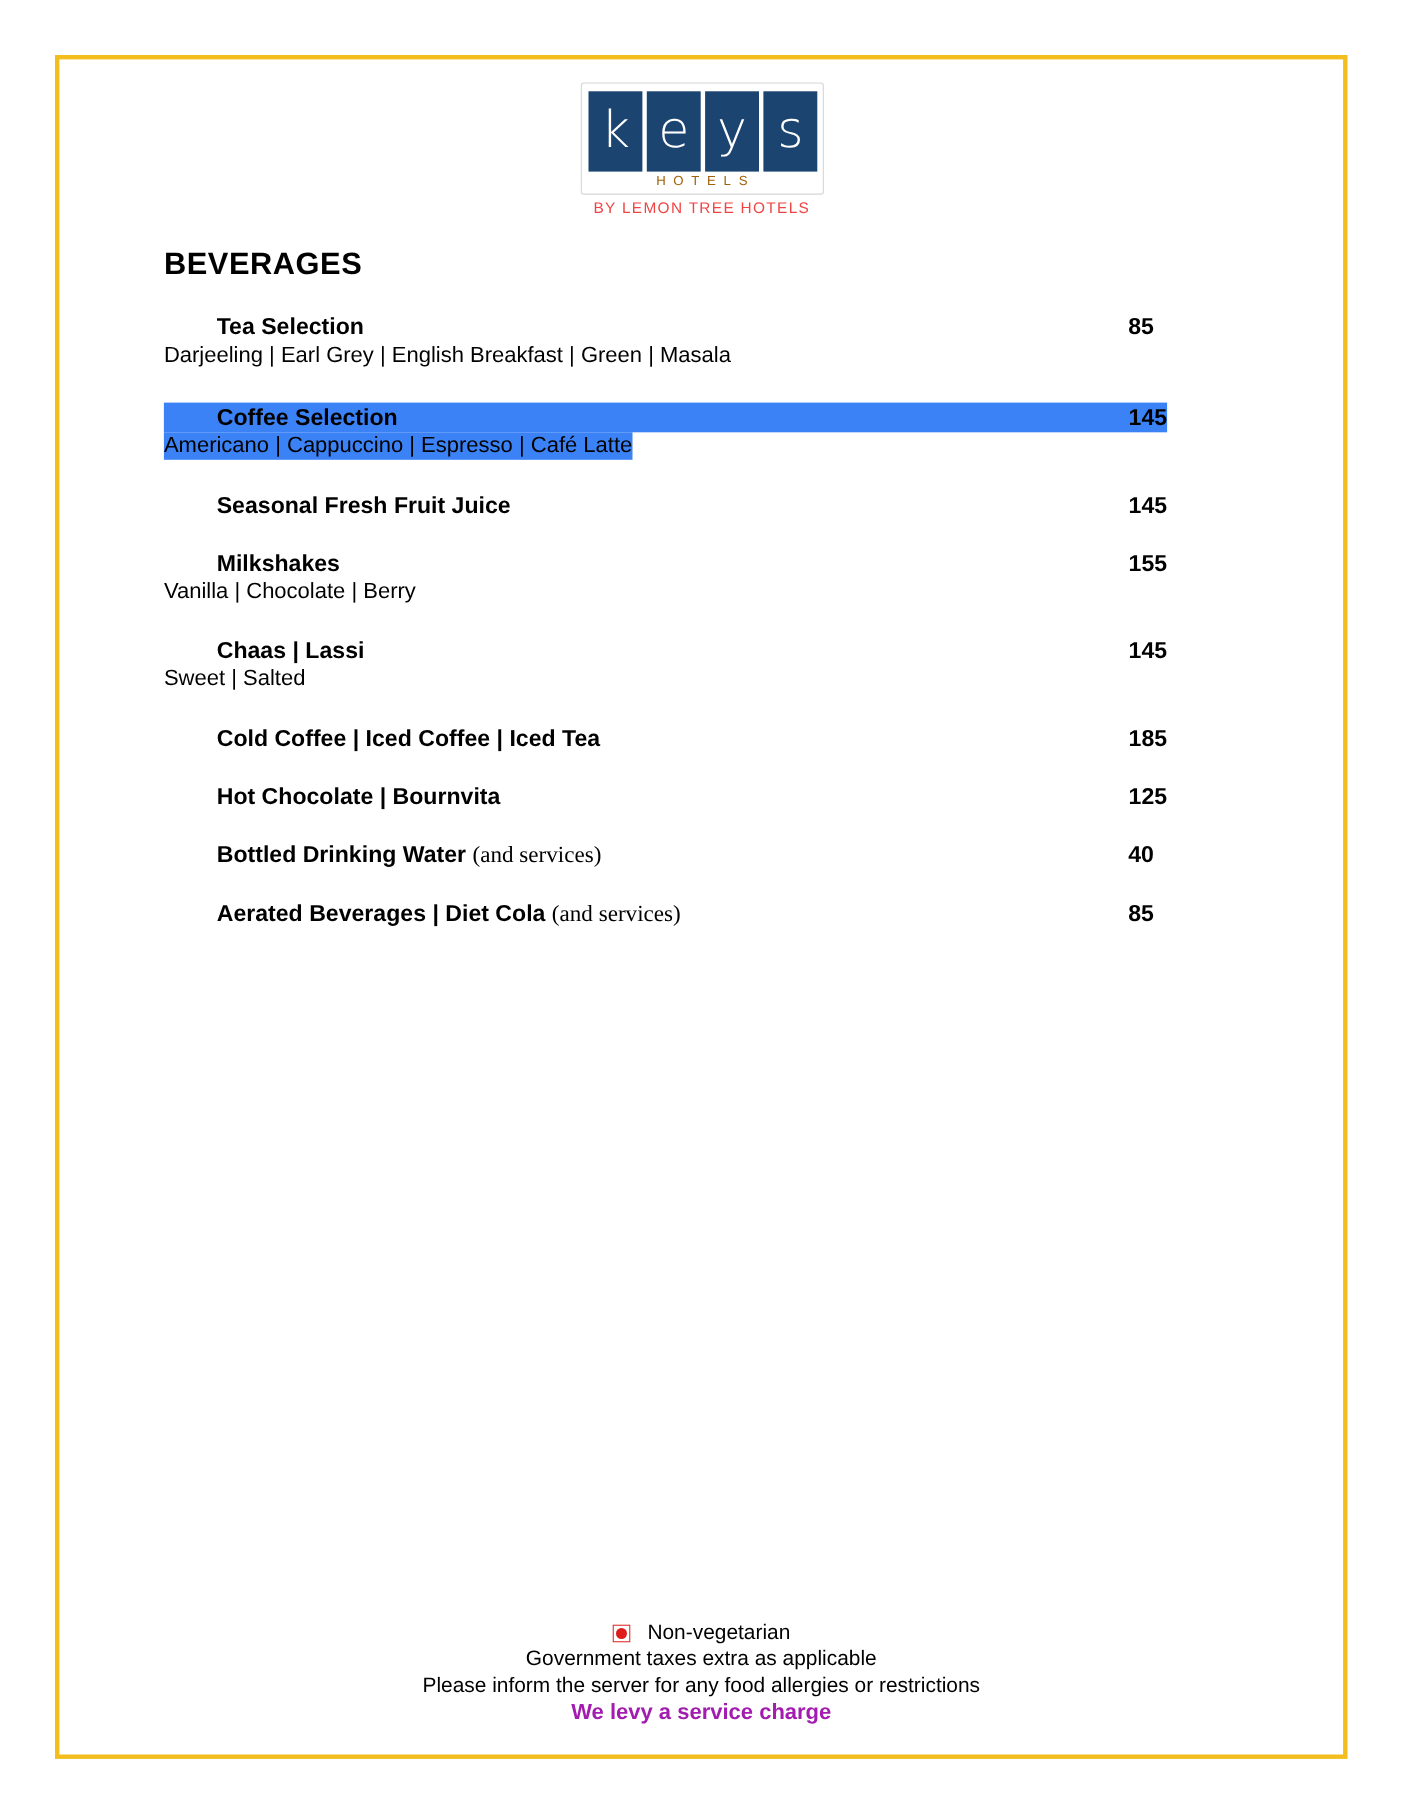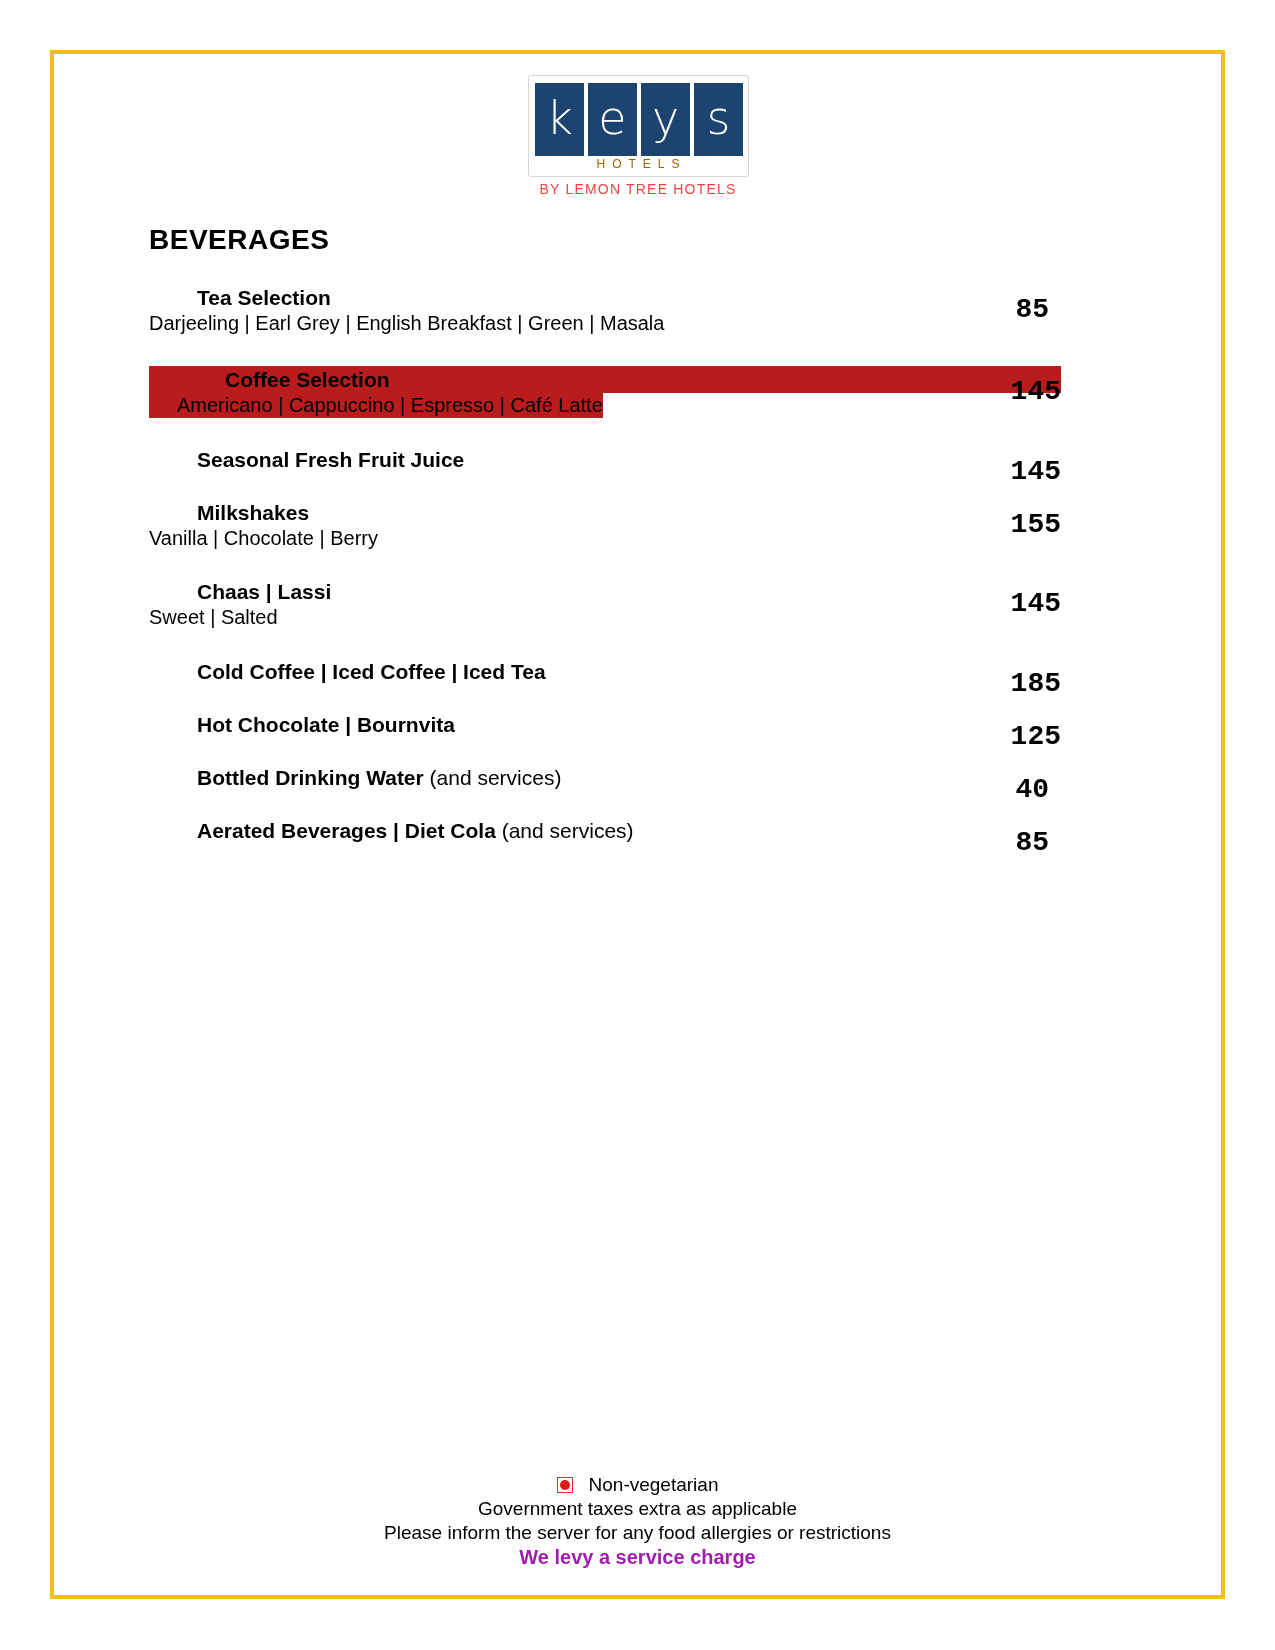--- a/index.html
+++ b/index.html
@@ -16,25 +16,25 @@
   .tile span { margin-top: -4px; }
   .logo-sub { position: absolute; left: 0; right: 0; top: 81px; text-align: center;
               font-size: 12px; letter-spacing: 7px; color: #a16207; padding-left: 6px; }
   .tagline { position: absolute; left: 520px; width: 236px; top: 181px; text-align: center;
              font-size: 14px; letter-spacing: 1.2px; color: #ef4444; }
   .title { position: absolute; left: 149px; top: 224px; font-size: 28px; font-weight: bold;
            letter-spacing: 0.5px; }
   .item { position: absolute; left: 149px; width: 912px; }
   .item-row { position: relative; height: 27px; }
   .item-name { font-size: 21px; font-weight: bold; line-height: 27px; white-space: nowrap; margin-left: 48px; }
-  .item-note { font-weight: normal; }
-  .item-price { position: absolute; top: 12px; right: 0; font-size: 28px; font-weight: bold; line-height: 27px; font-family: Liberation Mono, monospace; }
+  .item-note { font-weight: normal; font-family: Liberation Serif, serif; }
+  .item-price { position: absolute; top: 0; right: 0; font-size: 21px; font-weight: bold; line-height: 27px; }
   .item-price.short { right: 12px; }
   .item-desc { font-size: 20px; line-height: 25px; white-space: nowrap; display: inline-block; }
-  .hl { background: #b91c1c; padding-left: 28px; }
+  .hl { background: #3b82f6; }
   .footer { position: absolute; left: 0; width: 1275px; top: 1473px; text-align: center; font-size: 19px; line-height: 24px; }
   .nonveg-line { display: flex; justify-content: center; align-items: center; gap: 16px; padding-left: 0; }
   .nonveg-icon { width: 16px; height: 16px; border: 1px solid #e03030; box-sizing: border-box;
                  display: inline-flex; align-items: center; justify-content: center; background:#fff; }
   .nonveg-icon::after { content: ""; width: 10px; height: 10px; border-radius: 50%; background: #e01b1b; }
   .service { color: #a21caf; font-weight: bold; font-size: 20px; }
 </style>
 </head>
 <body>
 

